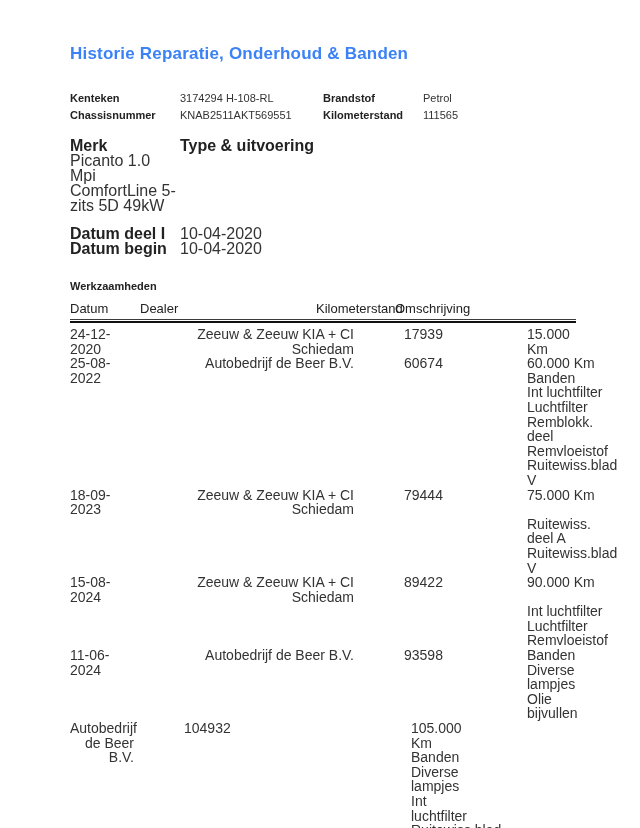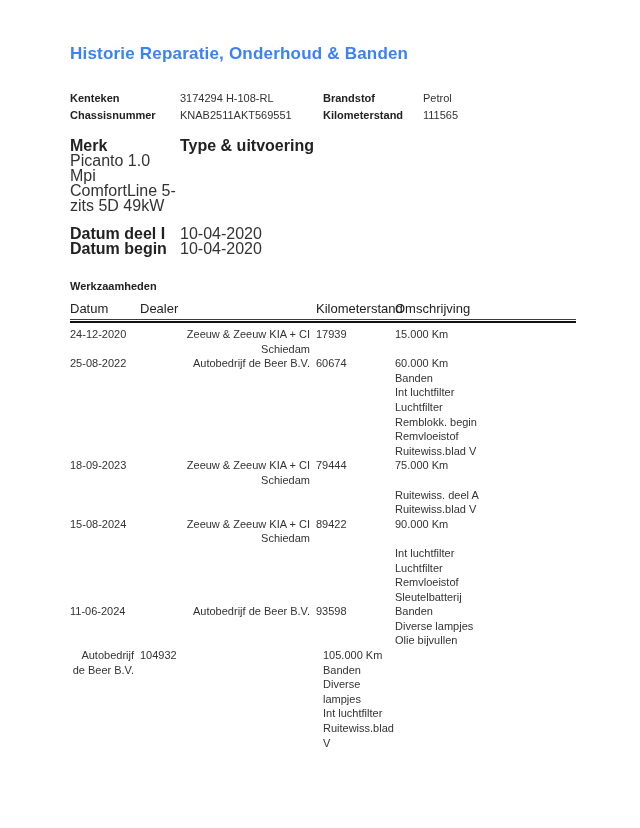--- a/index.html
+++ b/index.html
@@ -54,23 +54,24 @@
     padding-bottom: 3px;
     border-bottom: 1px solid #3a3a3a;
   }
   .col-kilometer { white-space: nowrap; overflow: visible; }
   .col-omschrijving, .td-omschrijving { padding-left: 7px; }
   .thick-rule { height: 2px; background: #111; margin-top: 1px; margin-bottom: 4px; }
 
   .trow {
     display: grid;
     grid-template-columns: 70px 176px 72px 1fr;
-    font-size: 11px;
+    font-size: 14px;
     line-height: 14.6px;
     color: #333;
+    gap: 44px;
   }
   .td-kilometer { text-align: left; }
   .td-dealer { padding-right: 6px; text-align: right; }
   .dealer-line, .om-line { min-height: 14.6px; }
 </style>
 </head>
 <body>
 
 <div class="page">
 
@@ -126,21 +127,21 @@
           <div class="td-datum">25-08-2022</div>
           <div class="td-dealer">
             <div class="dealer-line">Autobedrijf de Beer B.V.</div>
           </div>
           <div class="td-kilometer">60674</div>
           <div class="td-omschrijving">
             <div class="om-line">60.000 Km</div>
             <div class="om-line">Banden</div>
             <div class="om-line">Int luchtfilter</div>
             <div class="om-line">Luchtfilter</div>
-            <div class="om-line">Remblokk. begin</div>
+            <div class="om-line">Remblokk. deel</div>
             <div class="om-line">Remvloeistof</div>
             <div class="om-line">Ruitewiss.blad V</div>
           </div>
         </div>
         <div class="trow">
           <div class="td-datum">18-09-2023</div>
           <div class="td-dealer">
             <div class="dealer-line">Zeeuw &amp; Zeeuw KIA + CI</div>
             <div class="dealer-line">Schiedam</div>
           </div>
@@ -158,21 +159,20 @@
             <div class="dealer-line">Zeeuw &amp; Zeeuw KIA + CI</div>
             <div class="dealer-line">Schiedam</div>
           </div>
           <div class="td-kilometer">89422</div>
           <div class="td-omschrijving">
             <div class="om-line">90.000 Km</div>
             <div class="om-line"></div>
             <div class="om-line">Int luchtfilter</div>
             <div class="om-line">Luchtfilter</div>
             <div class="om-line">Remvloeistof</div>
-            <div class="om-line">Sleutelbatterij</div>
           </div>
         </div>
         <div class="trow">
           <div class="td-datum">11-06-2024</div>
           <div class="td-dealer">
             <div class="dealer-line">Autobedrijf de Beer B.V.</div>
           </div>
           <div class="td-kilometer">93598</div>
           <div class="td-omschrijving">
             <div class="om-line">Banden</div>

